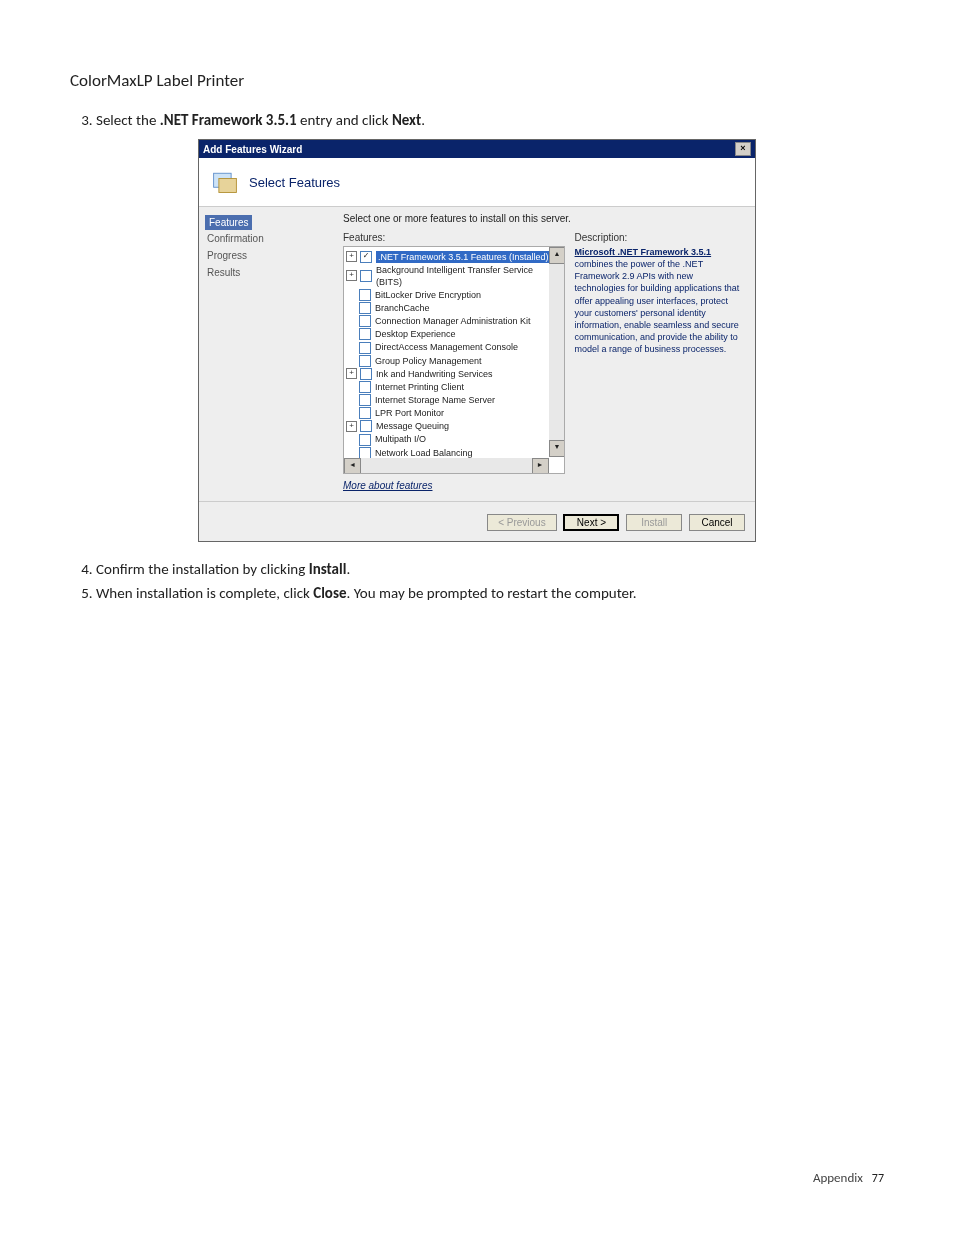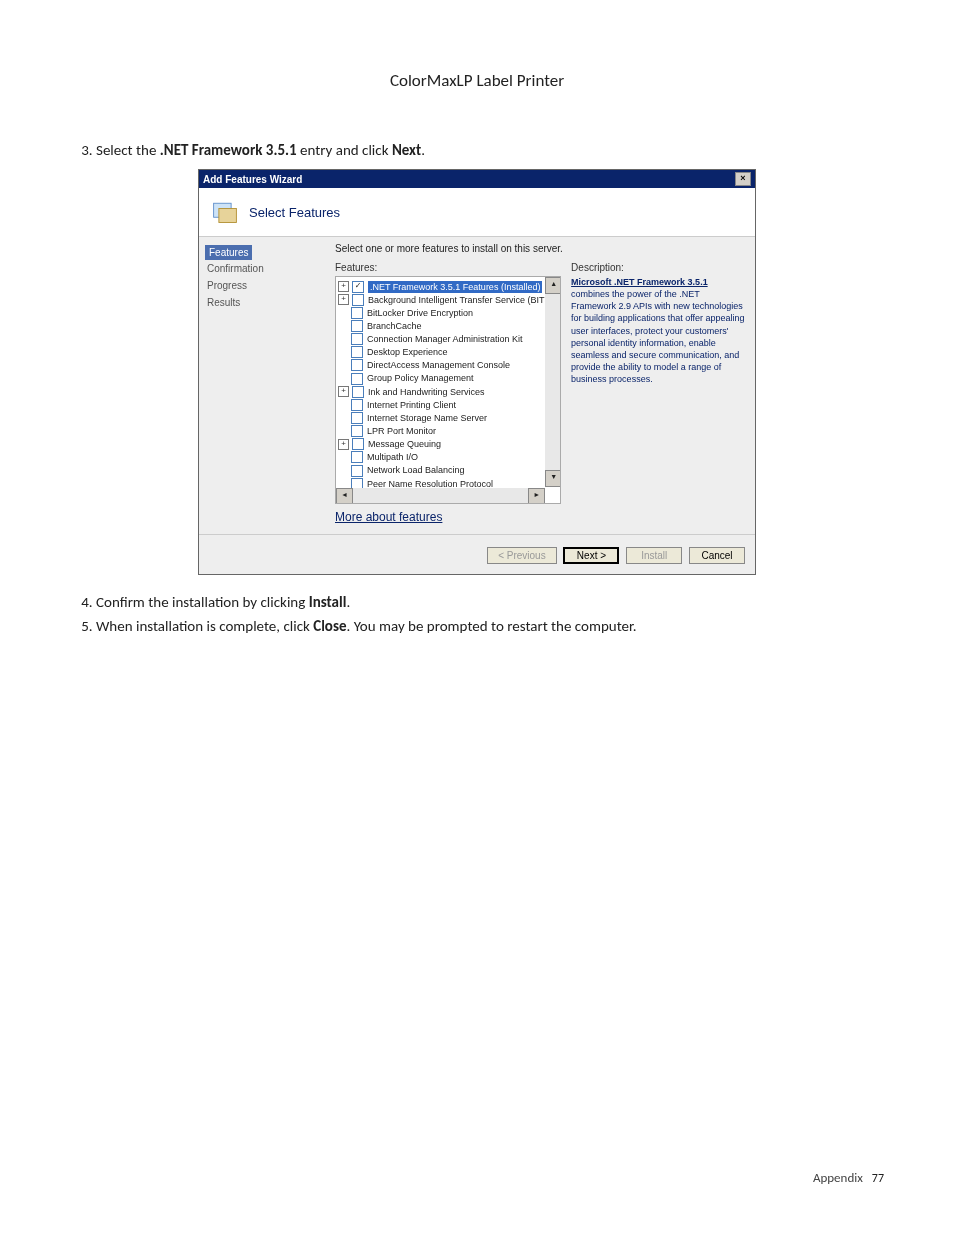--- a/index.html
+++ b/index.html
@@ -8,24 +8,24 @@
     font-family: Calibri, Arial, sans-serif;
     background: #fff;
     width: 954px;
     height: 1235px;
     position: relative;
   }
   .page {
     padding: 70px 70px 40px 70px;
   }
   .header-right {
-    text-align: center;
+    text-align: left;
     font-size: 17px;
     color: #222;
-    margin-bottom: 50px;
+    margin-bottom: 20px;
   }
   .body-text {
     font-size: 15px;
     color: #222;
   }
   ol.steps {
     margin: 0 0 10px 0;
     padding-left: 26px;
   }
   ol.steps > li {
@@ -98,20 +98,21 @@
     color: #fff;
     background: #4b6eaf;
     border-radius: 0;
     padding: 2px 4px;
     display: inline-block;
   }
   .right-pane {
     flex: 1;
     background: #eee;
     padding: 6px 10px 10px 4px;
+    margin-left: 8px;
   }
   .instruction {
     font-size: 10px;
     margin-bottom: 8px;
   }
   .two-col {
     display: flex;
     gap: 10px;
   }
   .feat-col { flex: 1.3; }
@@ -192,25 +193,26 @@
     text-align: center;
     line-height: 12px;
   }
   .desc-text {
     font-size: 9px;
     color: #0a246a;
     line-height: 1.35;
   }
   .desc-text .bold { font-weight: bold; text-decoration: underline; }
   .more-link {
-    font-size: 12px;
+    font-size: 10px;
     color: #0a246a;
     text-decoration: underline;
     margin-top: 6px;
     display: inline-block;
+    font-style: italic;
   }
   .button-row {
     text-align: right;
     padding: 12px 10px 10px 0;
     background: #eee;
     border-top: 1px solid #ccc;
   }
   .btn {
     font-size: 10px;
     padding: 2px 10px;

